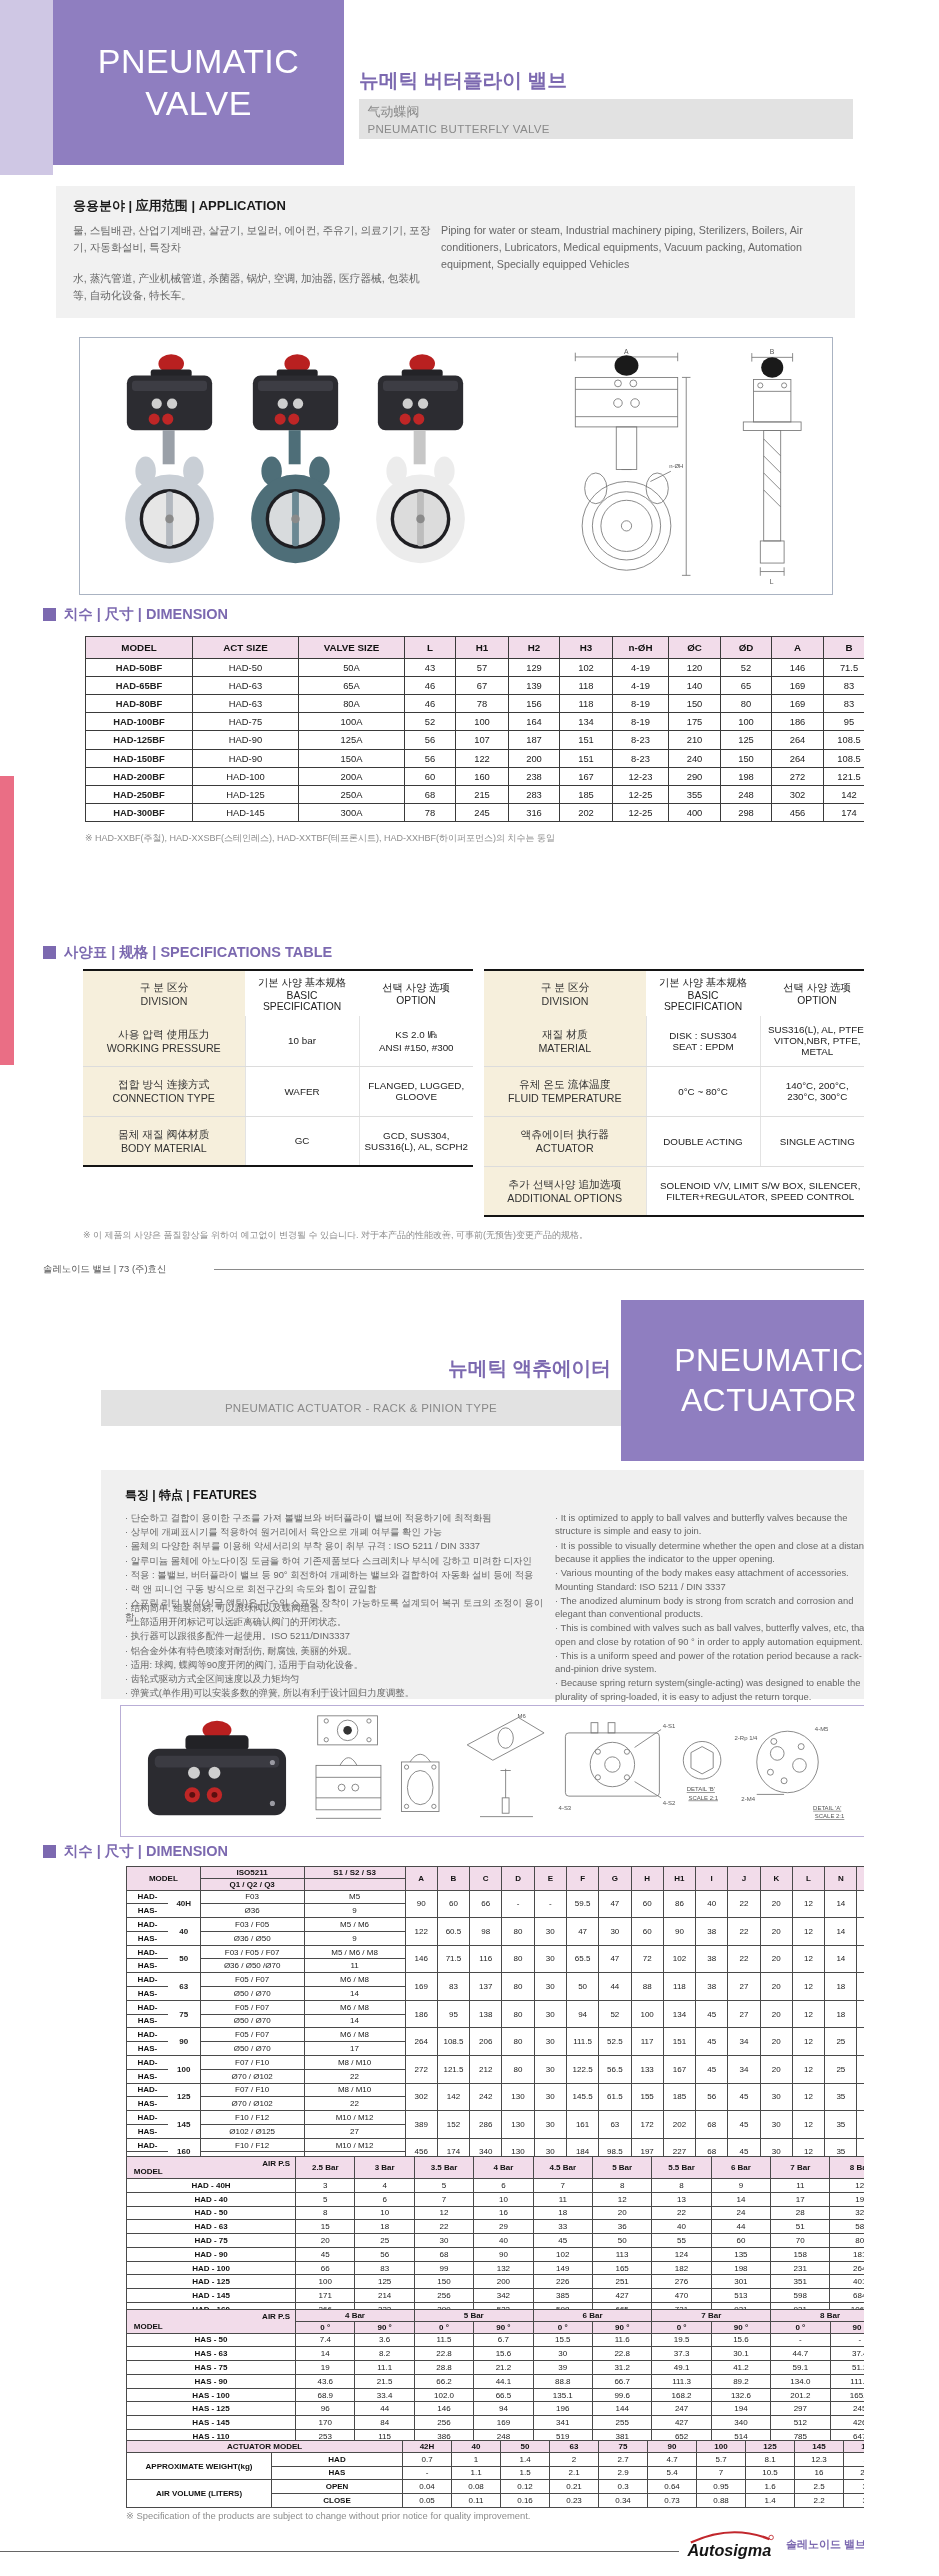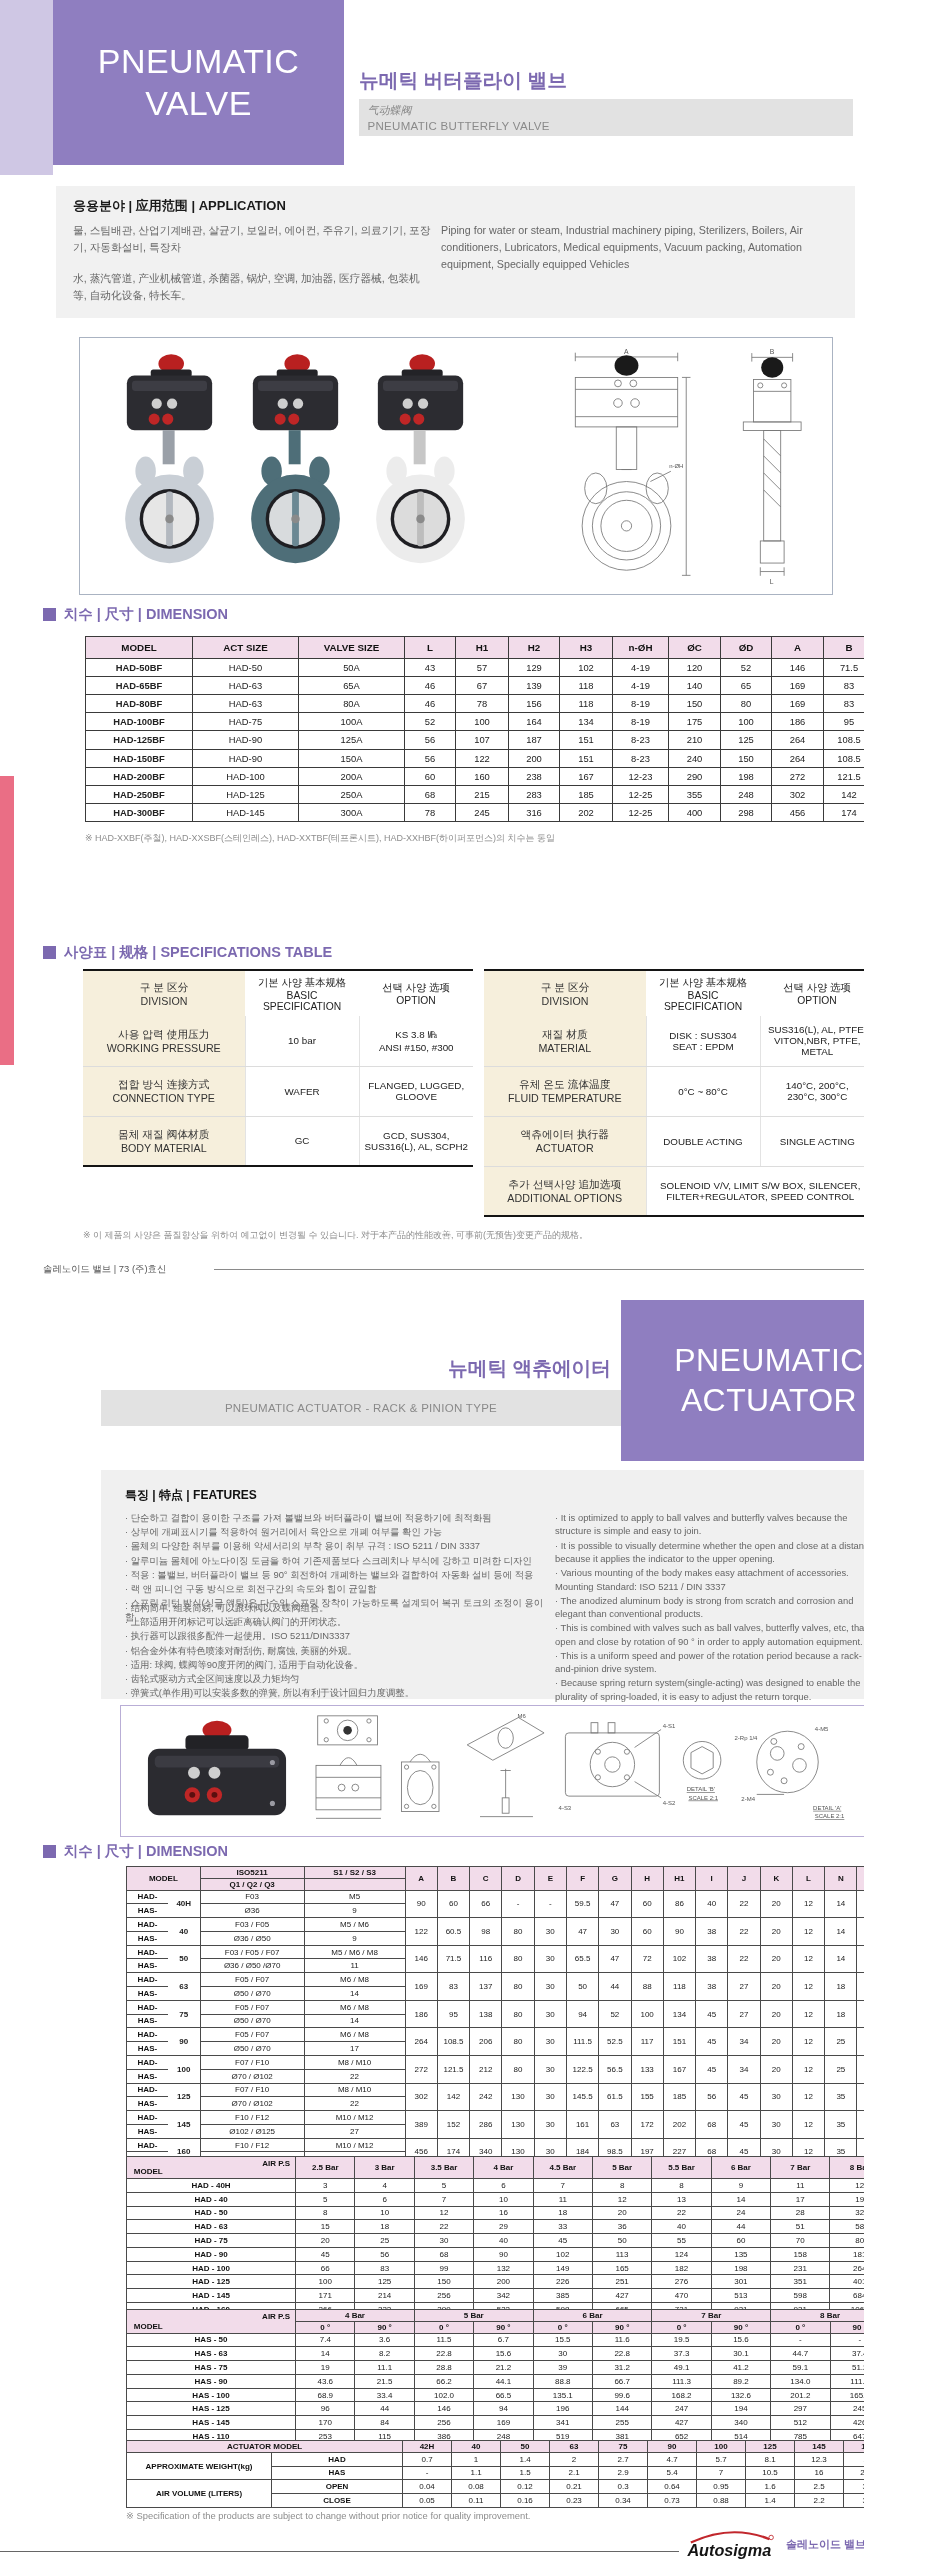--- a/index.html
+++ b/index.html
@@ -10,21 +10,21 @@
   html,body{margin:0;padding:0;background:#fff;}
   body{font-family:"Liberation Sans","DejaVu Sans",sans-serif;color:#222;}
   .page{position:relative;width:864px;height:2576px;background:#fff;overflow:hidden;}
   .abs{position:absolute;}
 
   
   .lav-strip{background:var(--lav);}
   .purple-box{background:var(--purple);color:#fff;display:flex;flex-direction:column;justify-content:center;align-items:center;font-size:34px;font-weight:400;letter-spacing:0.4px;line-height:1.22;}
   .main-title{font-size:19.7px;font-weight:700;color:var(--ptext);white-space:nowrap;}
   .gray-bar{background:var(--graybar);padding:4.3px 8.5px;box-sizing:border-box;}
-  .gray-bar .cn{font-size:11px;color:#8a8a8a;font-style:italic;}
+  .gray-bar .cn{font-size:13px;color:#8a8a8a;}
   .gray-bar .en{font-size:11.5px;color:#8a8a8a;letter-spacing:0.3px;margin-top:1.7px;}
 
   
   .app-box{background:#f1f1f1;}
   .app-title{font-size:13px;font-weight:700;color:#1a1a1a;}
   .app-text{font-size:10.7px;color:#666;line-height:1.6;}
 
   .img-box{background:#fff;border:0.9px solid #aab3c2;}
 
   .section-title{display:flex;align-items:center;gap:7.7px;color:var(--ptext);font-size:14.5px;font-weight:700;white-space:nowrap;}
@@ -403,21 +403,21 @@
 BASIC SPECIFICATION</th>
           <th>선택 사양 选项
 OPTION</th>
         </tr>
       </thead>
       <tbody>
         <tr>
           <th class="division">사용 압력 使用压力
 WORKING PRESSURE</th>
           <td colspan="1">10 bar</td>
-          <td colspan="1">KS 3.8 ㎫
+          <td colspan="1">KS 2.0 ㎫
 ANSI #150, #300</td>
         </tr>
         <tr>
           <th class="division">접합 방식  连接方式
 CONNECTION TYPE</th>
           <td colspan="1">WAFER</td>
           <td colspan="1">FLANGED, LUGGED,
 GLOOVE</td>
         </tr>
         <tr>

